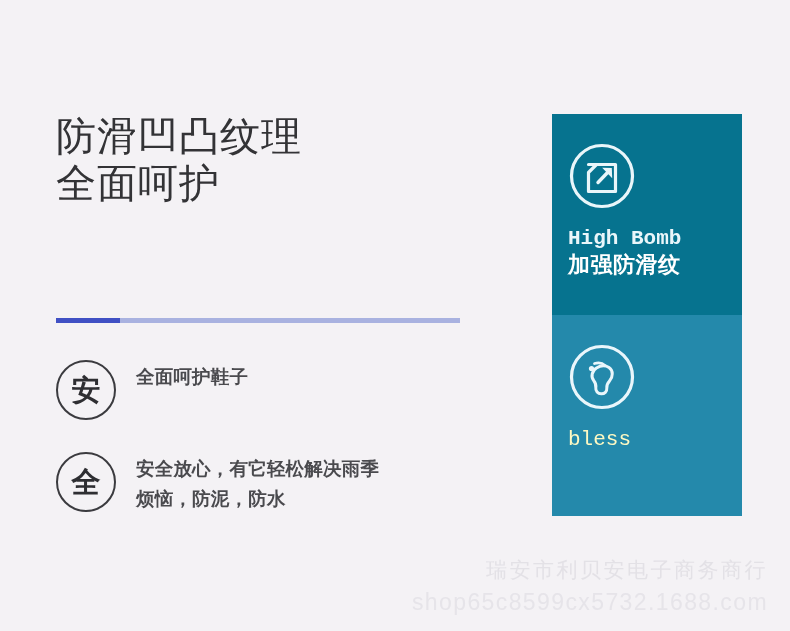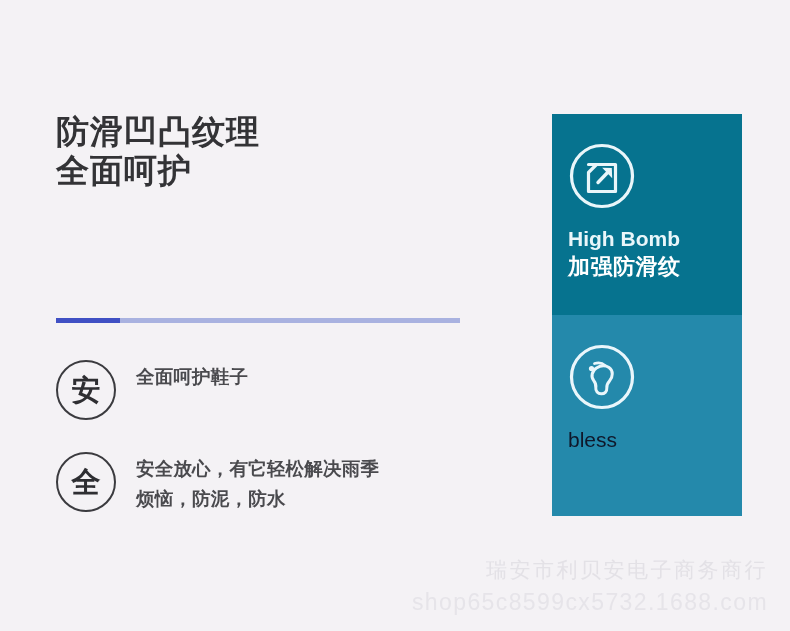--- a/index.html
+++ b/index.html
@@ -31,22 +31,22 @@
   .headline-en {
     font-size: 45px;
     font-weight: bold;
     color: #333336;
     letter-spacing: -0.5px;
     line-height: 1.02;
     margin: 0;
     white-space: nowrap;
   }
   .headline-cn {
-    font-size: 33px;
-    font-weight: bold;
+    font-size: 40px;
+    font-weight: normal;
     color: #333336;
     line-height: 1.23;
     margin: 0;
     letter-spacing: 1px;
     white-space: nowrap;
   }
   .headline-cn.line2 {
     margin-top: -2px;
   }
 
@@ -115,20 +115,21 @@
     width: 190px;
     height: 402px;
     display: flex;
     flex-direction: column;
   }
   .card {
     position: relative;
     flex: 1 1 50%;
     box-sizing: border-box;
     padding: 28px 0 9px 16px;
+    font-family: Liberation Mono, monospace;
   }
   .card-top { background: #06738f; }
   .card-bottom { background: #2489ab; }
 
   .card-icon {
     width: 68px;
     height: 68px;
     margin-bottom: 16px;
   }
   .card-icon svg { display: block; }
@@ -136,21 +137,21 @@
   .card-en {
     font-size: 21px;
     font-weight: bold;
     color: #e9f6fa;
     line-height: 1.2;
     letter-spacing: 0px;
     white-space: nowrap;
   }
   .card-bottom .card-en {
     font-weight: normal;
-    color: #0f172a;
+    color: #fef9c3;
   }
   .card-cn {
     font-size: 22px;
     font-weight: bold;
     color: #ffffff;
     line-height: 1.3;
     margin-top: 2px;
     letter-spacing: 0.5px;
     white-space: nowrap;
   }

